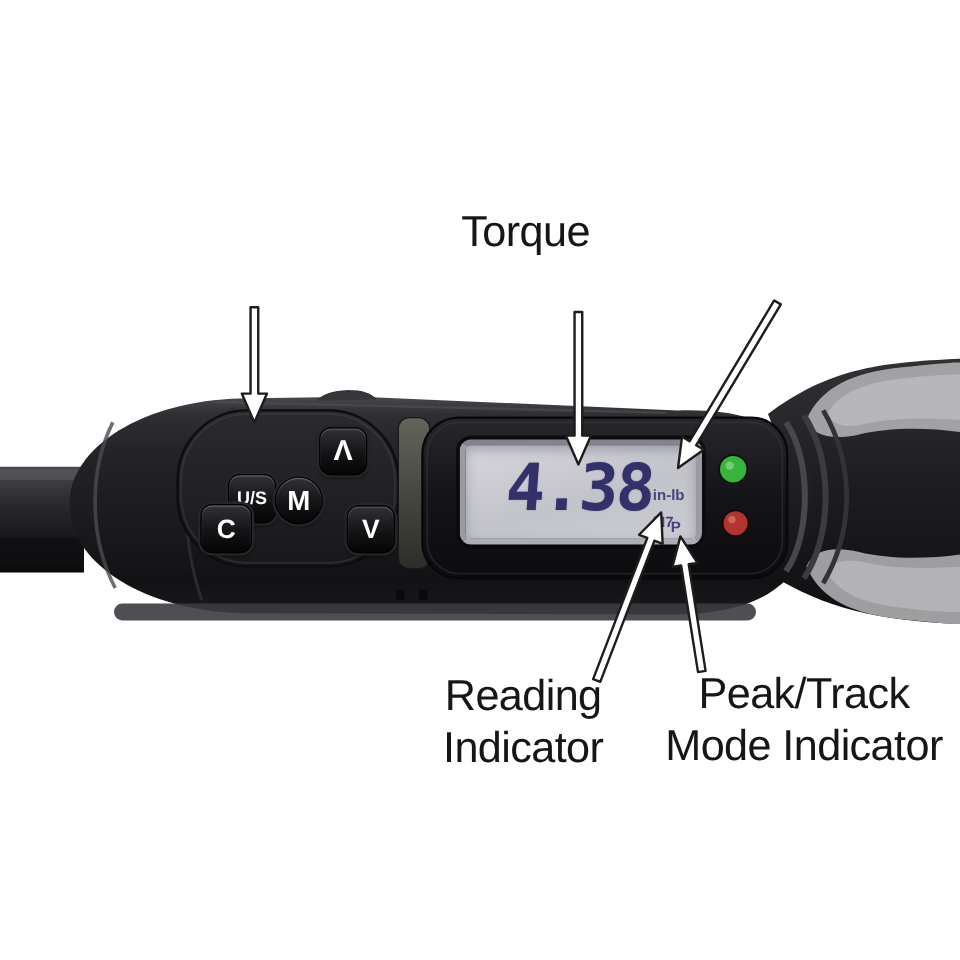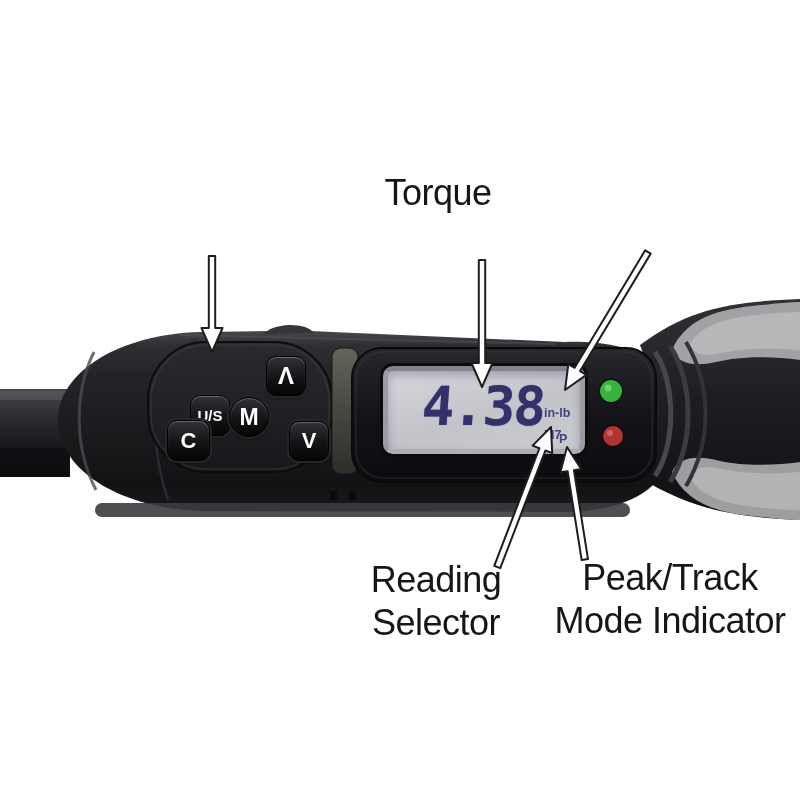--- a/index.html
+++ b/index.html
@@ -164,21 +164,21 @@
     <div class="lcd-small lcd-mode">P</div>
   </div>
 
   <div class="lbl" style="left:338px;top:171px;width:200px;">
     <span>Torque</span>
   </div>
   <div class="lbl" style="left:589px;top:168px;width:200px;">
   </div>
   <div class="lbl" style="left:336px;top:558px;width:200px;">
     <span>Reading</span>
-    <span>Selector</span>
+    <span>Indicator</span>
   </div>
   <div class="lbl" style="left:510px;top:556px;width:320px;">
     <span>Peak/Track</span>
     <span>Mode Indicator</span>
   </div>
 
   <svg width="800" height="800" viewBox="0 0 800 800" style="z-index:10;pointer-events:none;">
     <g fill="#ffffff" stroke="#1d1d1d" stroke-width="2" stroke-linejoin="round">
 
       <path d="M 208.8,256 L 208.8,328 L 201.5,328 L 212,352 L 222.5,328 L 215.2,328 L 215.2,256 Z"></path>

